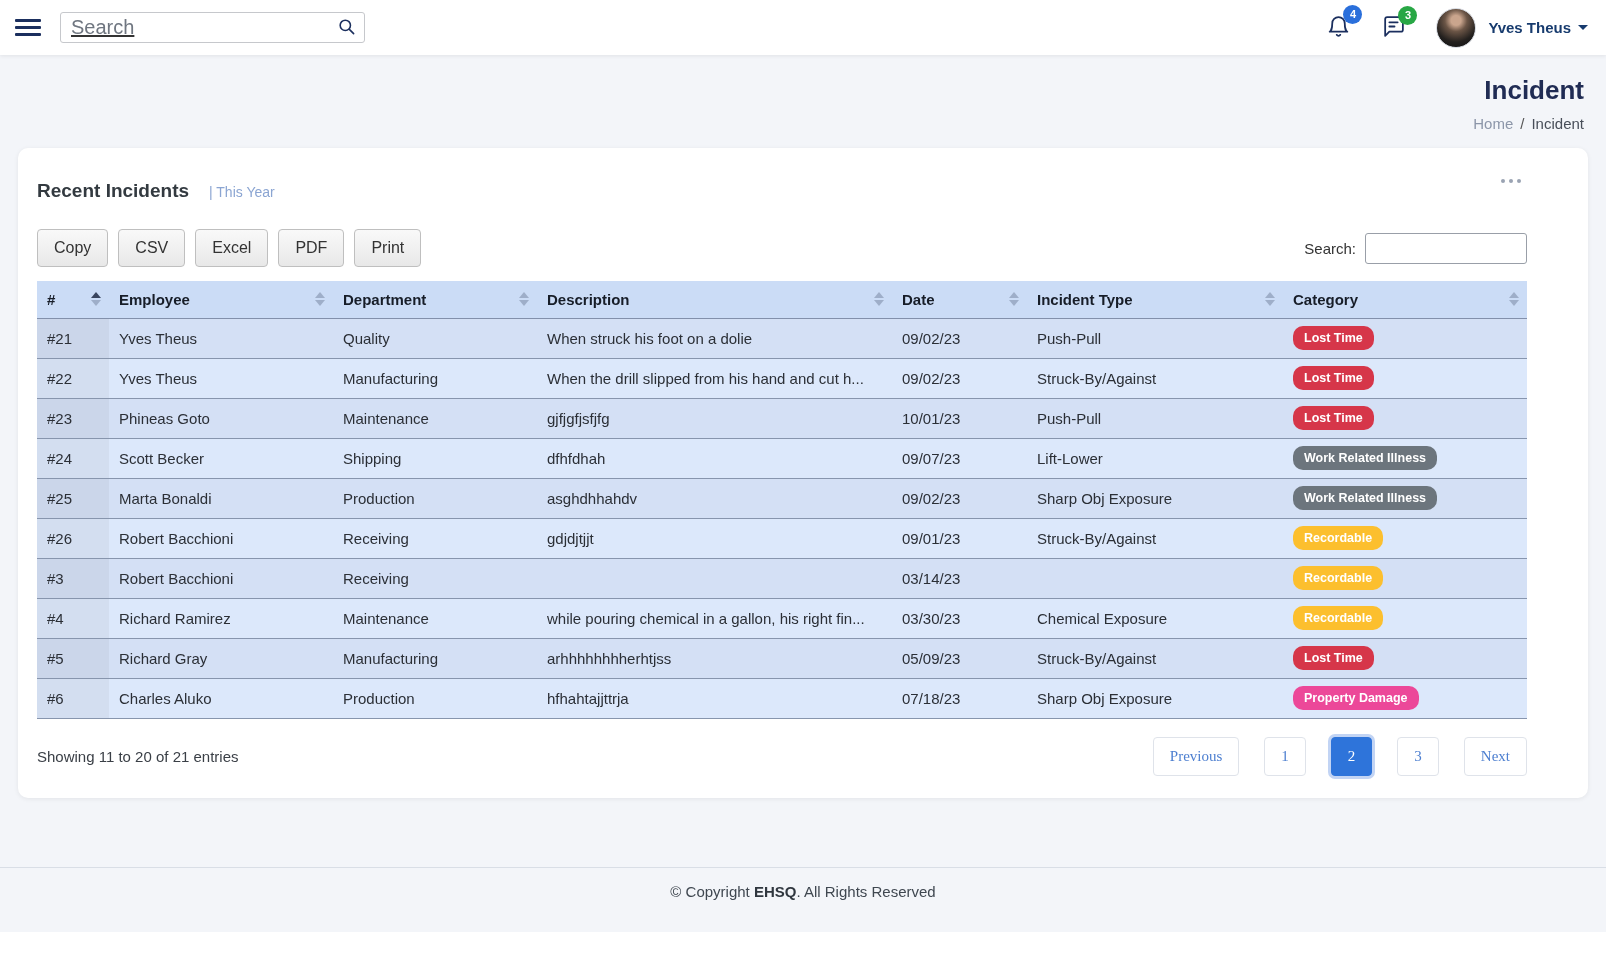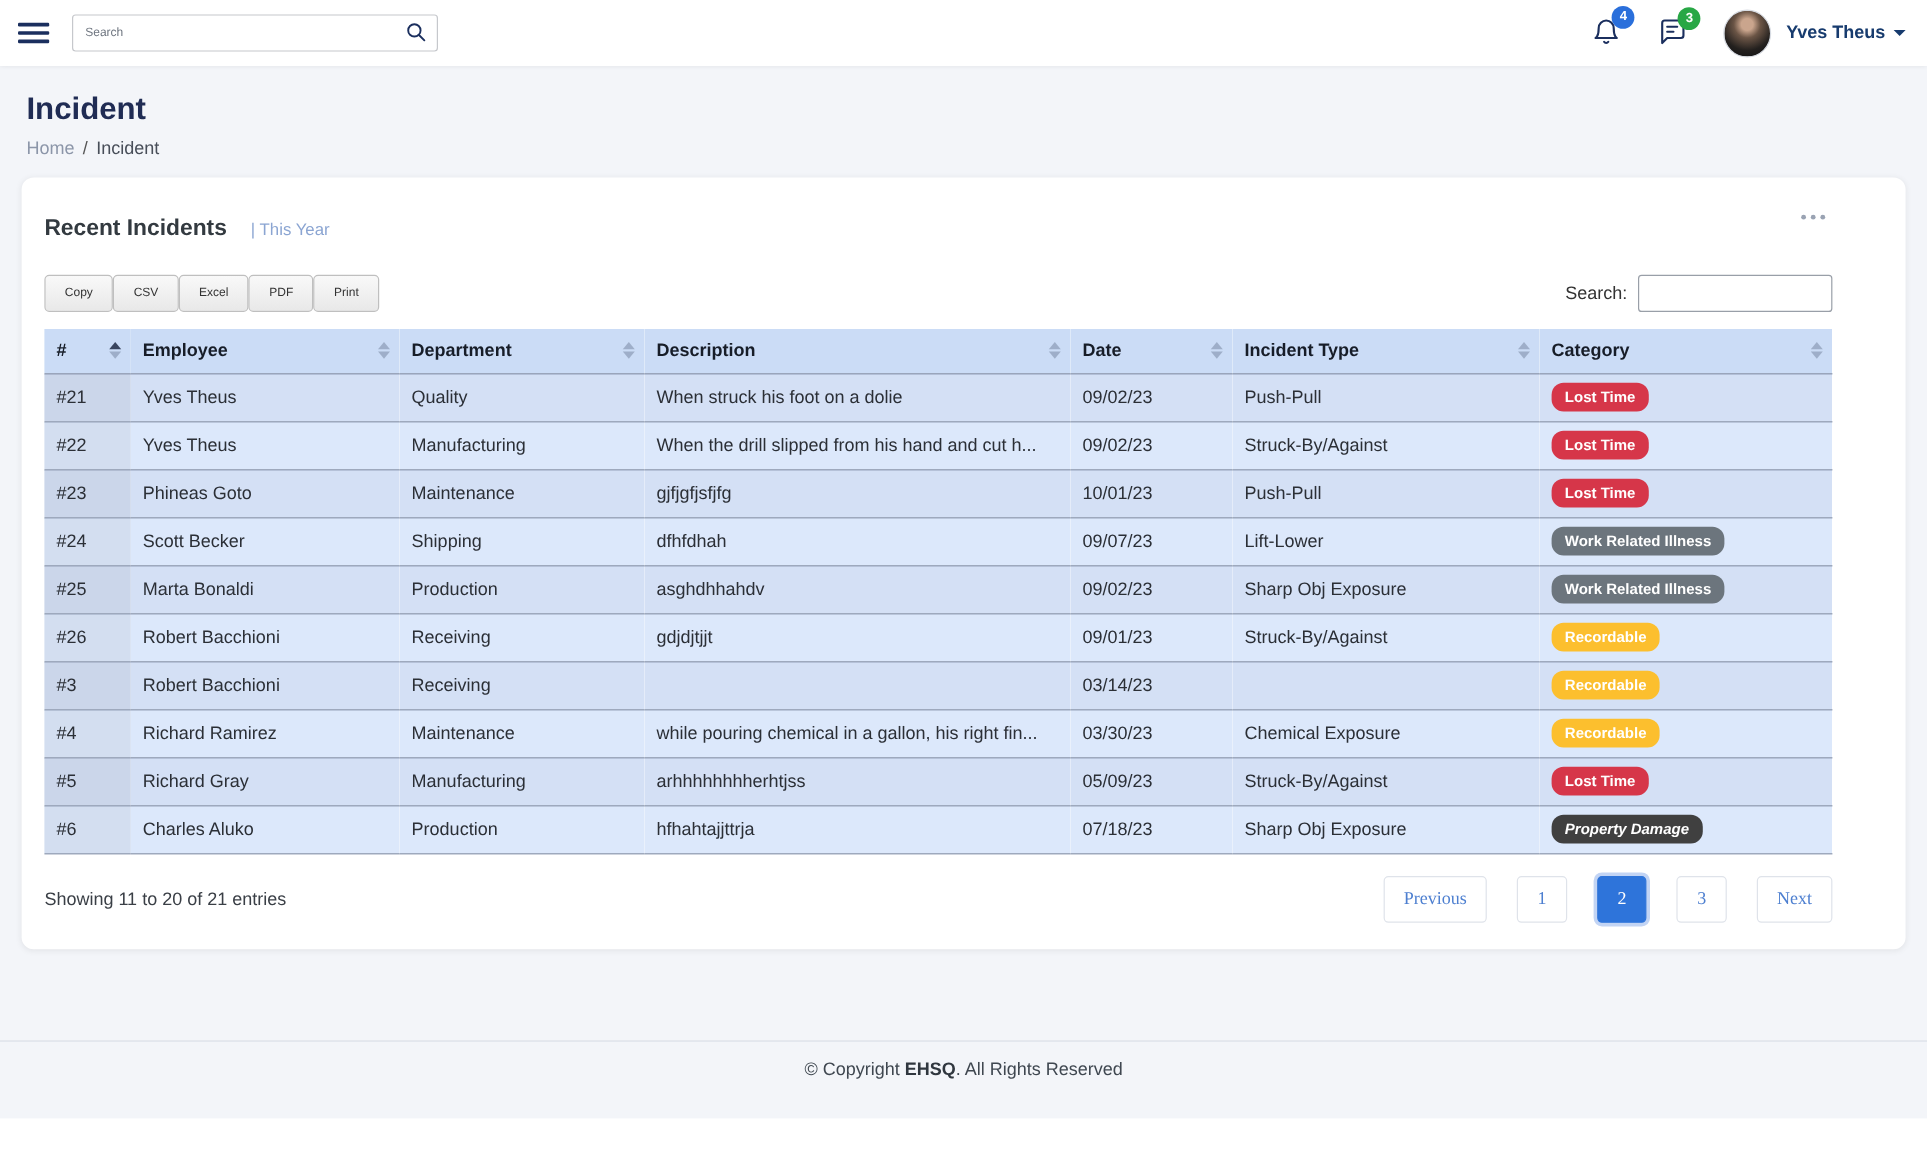--- a/index.html
+++ b/index.html
@@ -9,58 +9,58 @@
 
   
   .navbar { height:55px; background:#fff; display:flex; align-items:center;
             padding:0 18px 0 10px; position:relative; z-index:5;
             box-shadow:0 1px 4px rgba(0,0,0,0.08); }
   .hamburger { width:36px; height:32px; background:none; border:none; cursor:pointer;
                display:flex; flex-direction:column; justify-content:center; gap:4px; padding:0 5px; }
   .hamburger .bar { height:3px; width:26px; background:#1b2f5e; border-radius:1px; }
   .nav-search { position:relative; margin-left:14px; }
   .nav-search input { width:305px; height:31px; border:1px solid #c6c8cc; border-radius:3px;
-                      padding:0 38px 0 10px; font-size:10px; color:#333; outline:none; }
+                      padding:0 38px 0 10px; font-size:20px; color:#333; outline:none;text-decoration:underline; }
   .nav-search input::placeholder { color:#6f7680; }
   .nav-search-btn { position:absolute; right:5px; top:4px; width:28px; height:24px;
                     background:none; border:none; cursor:pointer; }
   .nav-right { margin-left:auto; display:flex; align-items:center; }
   .nav-icon { position:relative; margin-right:30px; cursor:pointer; background:none; border:none; }
   .count-badge { position:absolute; top:-8px; right:-11px; min-width:19px; height:19px;
                  border-radius:10px; color:#fff; font-size:11px; font-weight:bold;
                  display:flex; align-items:center; justify-content:center; padding:0 4px; }
   .user-menu { display:flex; align-items:center; cursor:pointer; }
   .avatar { width:40px; height:40px; border-radius:50%; flex:0 0 40px;
             background:radial-gradient(circle at 50% 30%, #caa58d 0 15%, #6b5546 34%, #23201e 66%, #0d0e10 100%);
             border:1px solid #d7dbe2; margin-right:12px; }
   .user-name { color:#173b6e; font-size:15px; font-weight:bold; margin-right:7px; }
   .caret { width:0; height:0; border-left:5px solid transparent; border-right:5px solid transparent;
            border-top:5px solid #173b6e; }
 
   
   .content { background:#f3f5f9; padding:18px 18px 0; min-height:812px; }
-  .page-header { padding:2px 4px 16px; }
+  .page-header { padding:2px 4px 16px;text-align:right; }
   .page-title { font-size:26px; font-weight:bold; color:#202c54; margin-bottom:9px; }
   .breadcrumb { font-size:15px; }
   .breadcrumb .home { color:#8c96a9; cursor:pointer; text-decoration:none; }
   .breadcrumb .sep { color:#555; margin:0 7px; }
   .breadcrumb .current { color:#484e59; }
 
   
   .card { background:#fff; border-radius:10px; box-shadow:0 1px 5px rgba(0,0,0,0.07);
           padding:20px 19px 22px; position:relative; margin-bottom:65px; }
   .card-options { position:absolute; top:20px; right:62px; background:none; border:none;
                   cursor:pointer; padding:4px; }
   .card-title-row { display:flex; align-items:baseline; margin:12px 0 27px; }
   .card-title { font-size:19px; font-weight:bold; color:#333a40; }
   .card-subtitle { font-size:14px; color:#8ba5d2; margin-left:20px; }
   .toolbar { display:flex; align-items:center; width:1490px; margin-bottom:14px; }
   .export-btn { background:linear-gradient(#f9f9f9,#e8e8e8); border:1px solid #bfbfbf;
-                border-radius:4px; color:#333; font-size:10px; padding:9px 16px;
-                cursor:pointer; }
+                border-radius:4px; color:#333; font-size:16px; padding:9px 16px;
+                margin-right:10px; cursor:pointer; }
   .table-search { margin-left:auto; display:flex; align-items:center; }
   .table-search label { font-size:15px; color:#333; margin-right:9px; }
   .table-search input { width:162px; height:31px; border:1px solid #999fa8; border-radius:3px;
                         padding:0 8px; font-size:14px; outline:none; }
 
   
   table.incident { width:1490px; border-collapse:collapse; table-layout:fixed; }
   thead th { background:#cbdcf6; text-align:left; font-size:15px; font-weight:bold; color:#171d28;
              height:37px; padding:0 10px; position:relative; vertical-align:middle;
              cursor:pointer; border-bottom:1px solid #8290ab; }
@@ -323,21 +323,21 @@
             <td>Struck-By/Against</td>
             <td><span class="cat-badge" style="background: rgb(214, 54, 73);">Lost Time</span></td>
           </tr>
           <tr class="even">
             <td class="sort-col">#6</td>
             <td>Charles Aluko</td>
             <td>Production</td>
             <td>hfhahtajjttrja</td>
             <td>07/18/23</td>
             <td>Sharp Obj Exposure</td>
-            <td><span class="cat-badge" style="background: #404040; font-style: italic;">Property Damage</span></td>
+            <td><span class="cat-badge" style="background: #ec4899;">Property Damage</span></td>
           </tr>
         </tbody>
     </table>
 
     <div class="table-footer">
       <div class="info">Showing 11 to 20 of 21 entries</div>
       <div class="pagination">
         <button class="pg-btn">Previous</button>
         <button class="pg-btn">1</button>
         <button class="pg-btn active">2</button>

